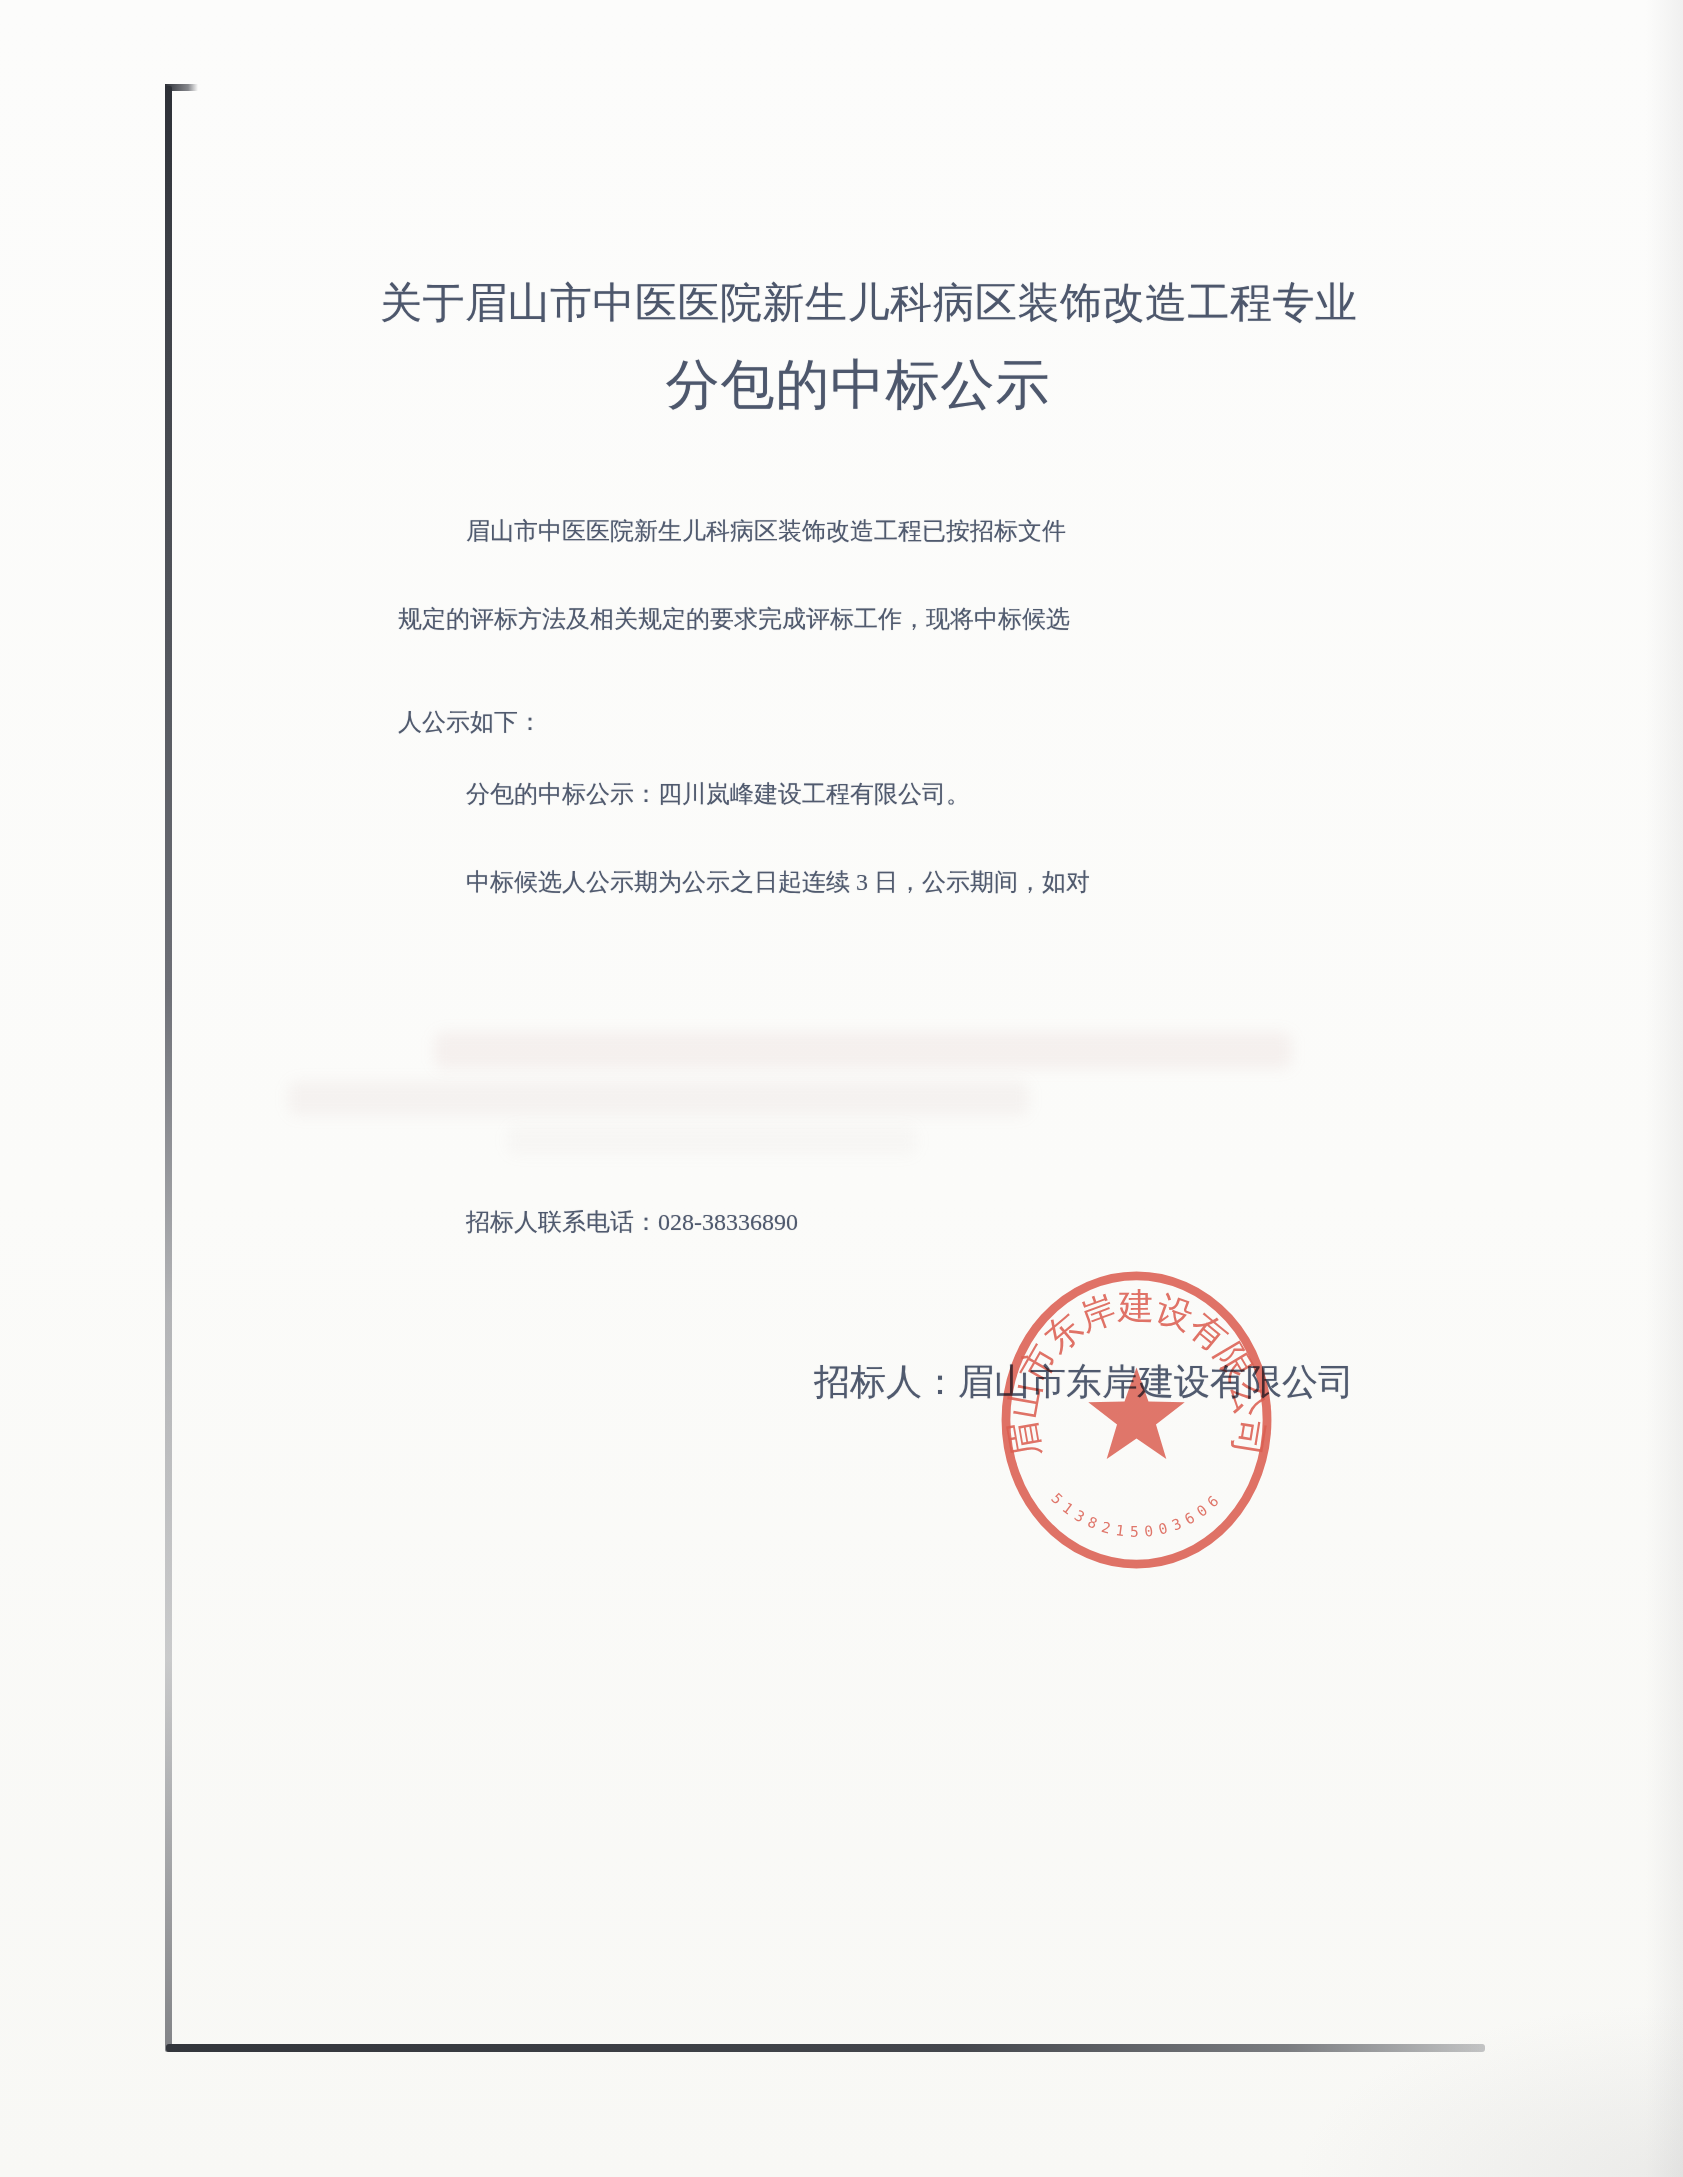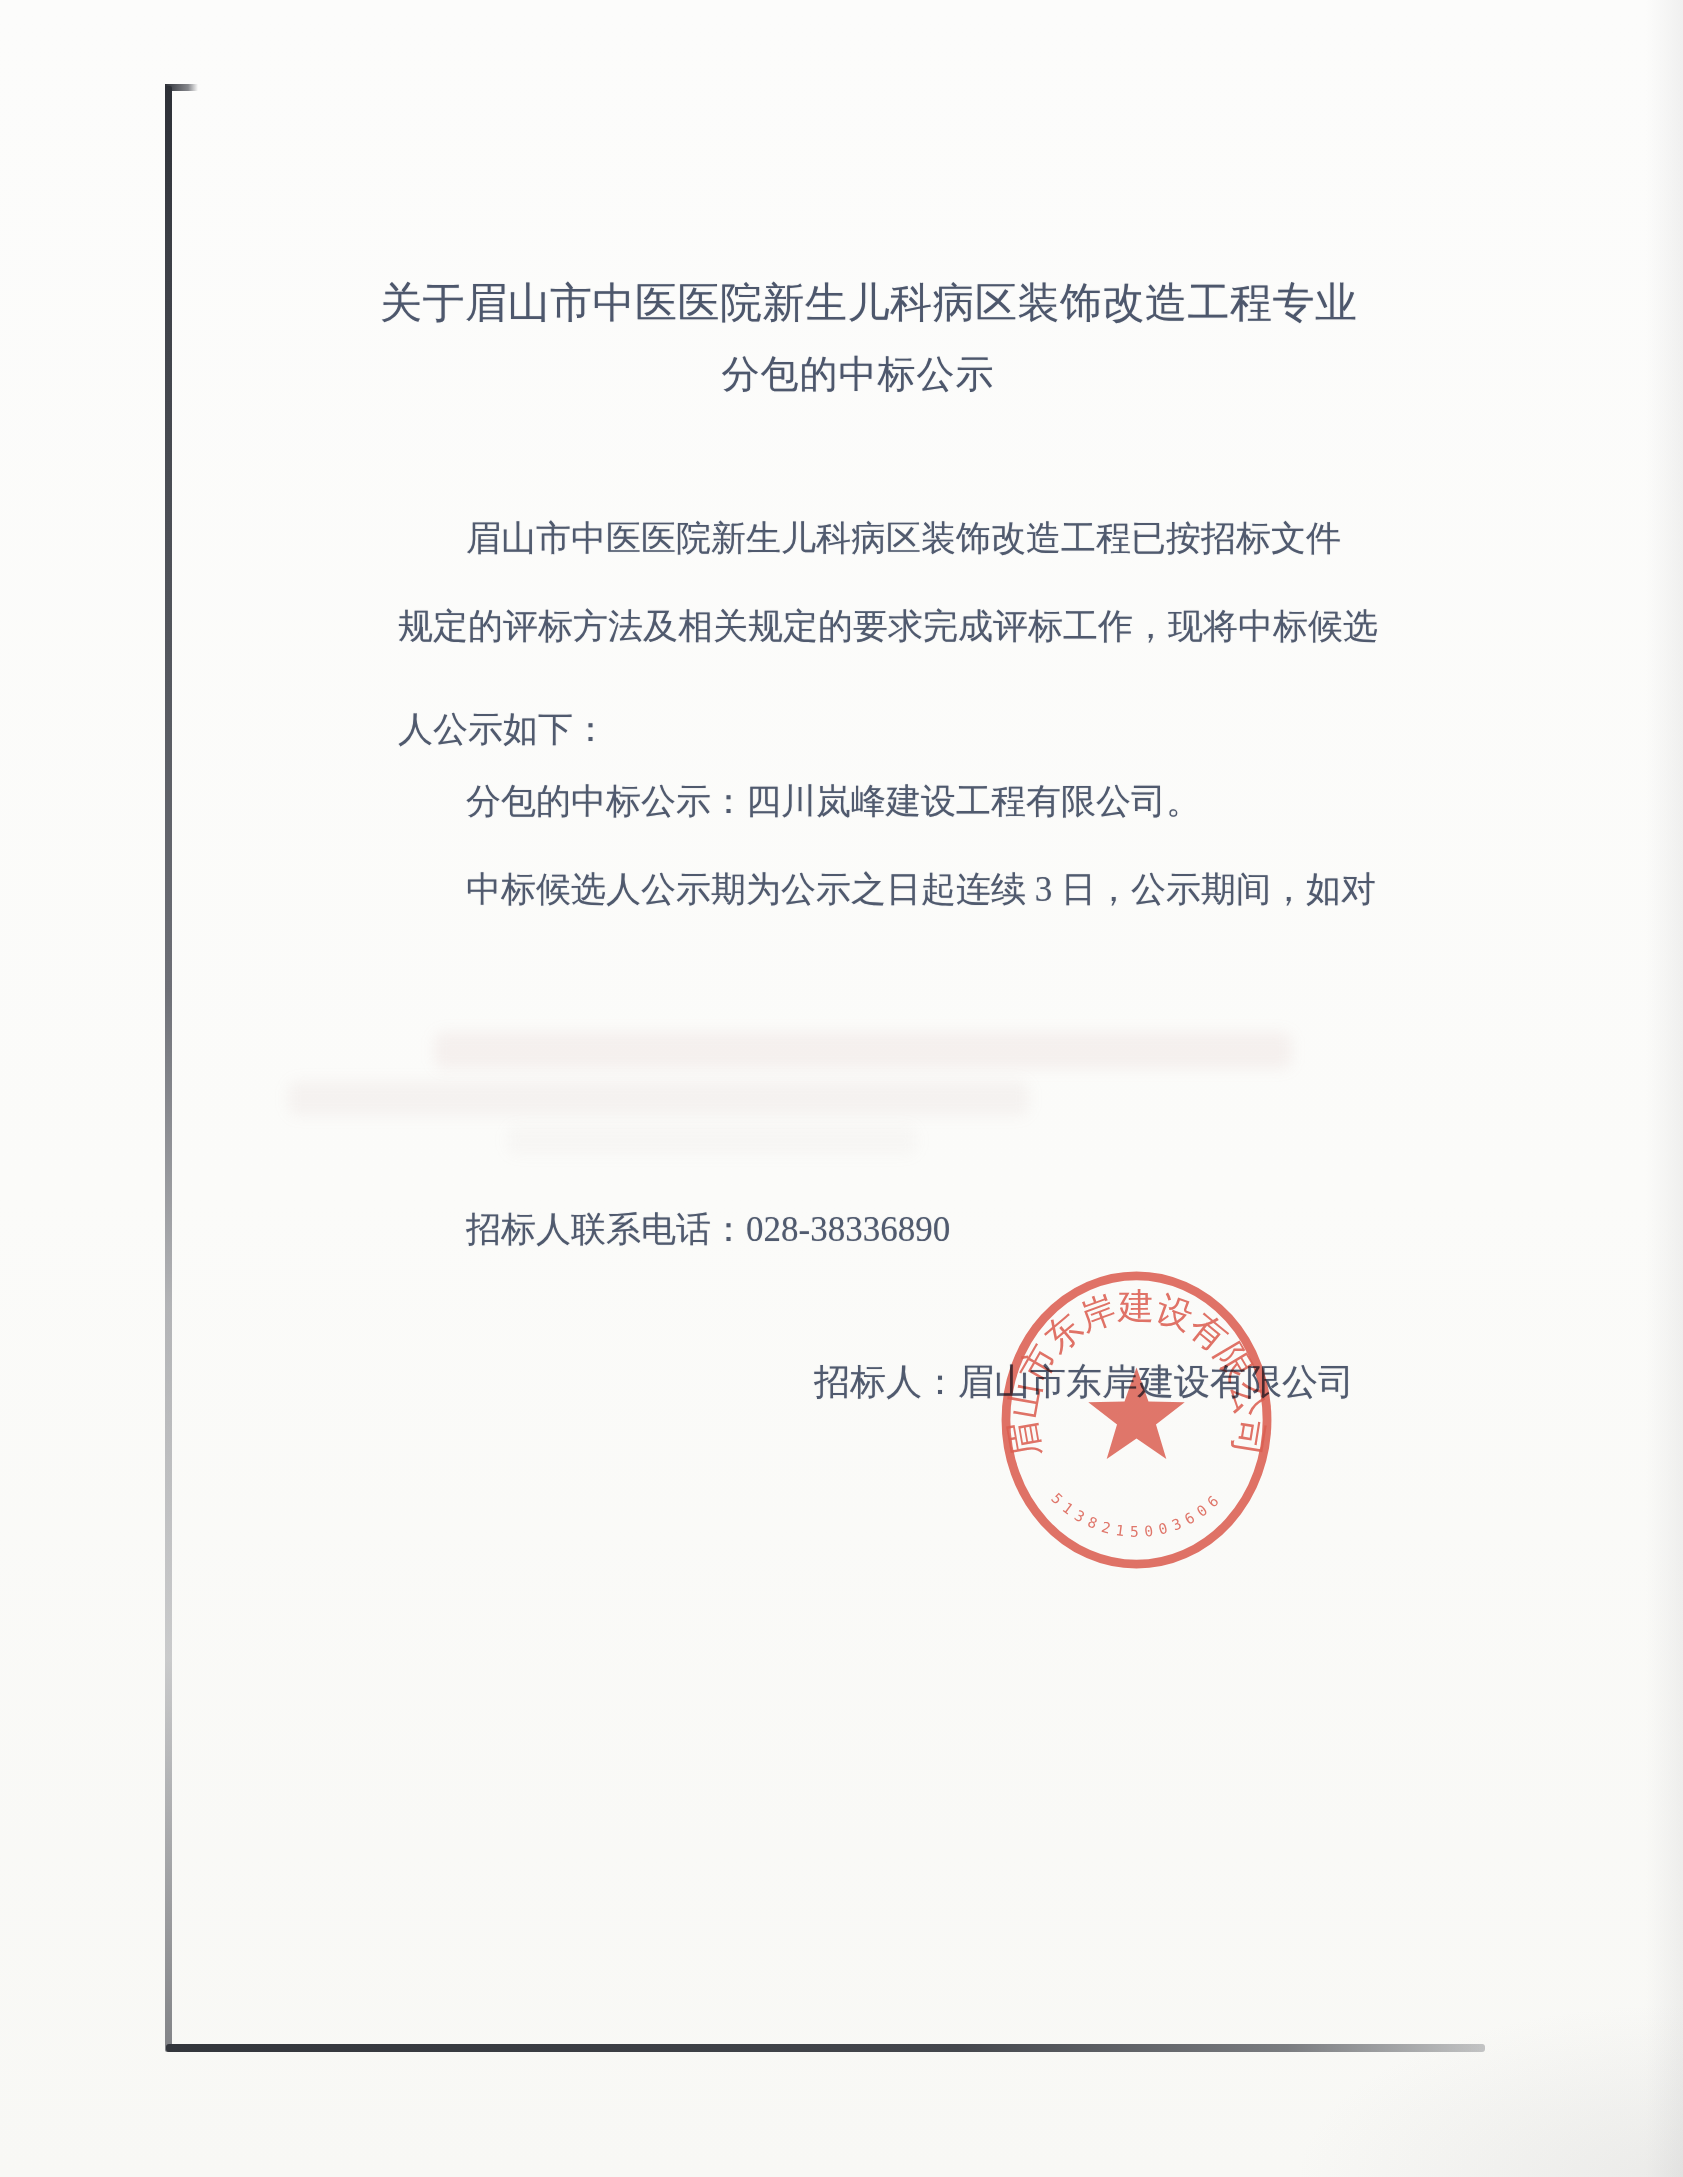--- a/index.html
+++ b/index.html
@@ -43,22 +43,22 @@
   }
   
   .ink{
     position:absolute;
     color:#505a6e;
     text-shadow:0 0 1px rgba(90,100,120,0.45);
     white-space:nowrap;
   }
   .title-wrap{position:absolute;left:380px;top:0;width:956px;text-align:center;}
   .title-line1{position:absolute;left:0;top:275px;width:100%;font-size:42px;letter-spacing:0.5px;color:#4d576c;}
-  .title-line2{position:absolute;left:0;top:349px;width:100%;font-size:38px;letter-spacing:1px;color:#4d576c;}
-  .body-line{font-size:35px;}
+  .title-line2{position:absolute;left:0;top:349px;width:100%;font-size:54px;letter-spacing:1px;color:#4d576c;}
+  .body-line{font-size:24px;}
   
   .smudge{
     position:absolute;border-radius:9.8px;filter:blur(6.8px);
   }
   .smudge1{left:434px;top:1032px;width:858px;height:37px;background:rgba(196,152,150,0.10);}
   .smudge2{left:288px;top:1081px;width:741px;height:35px;background:rgba(188,160,158,0.09);}
   .smudge3{left:507px;top:1126px;width:410px;height:29px;background:rgba(180,170,170,0.06);}
   
   .stamp{
     position:absolute;left:990px;top:1269px;width:293px;height:302px;

